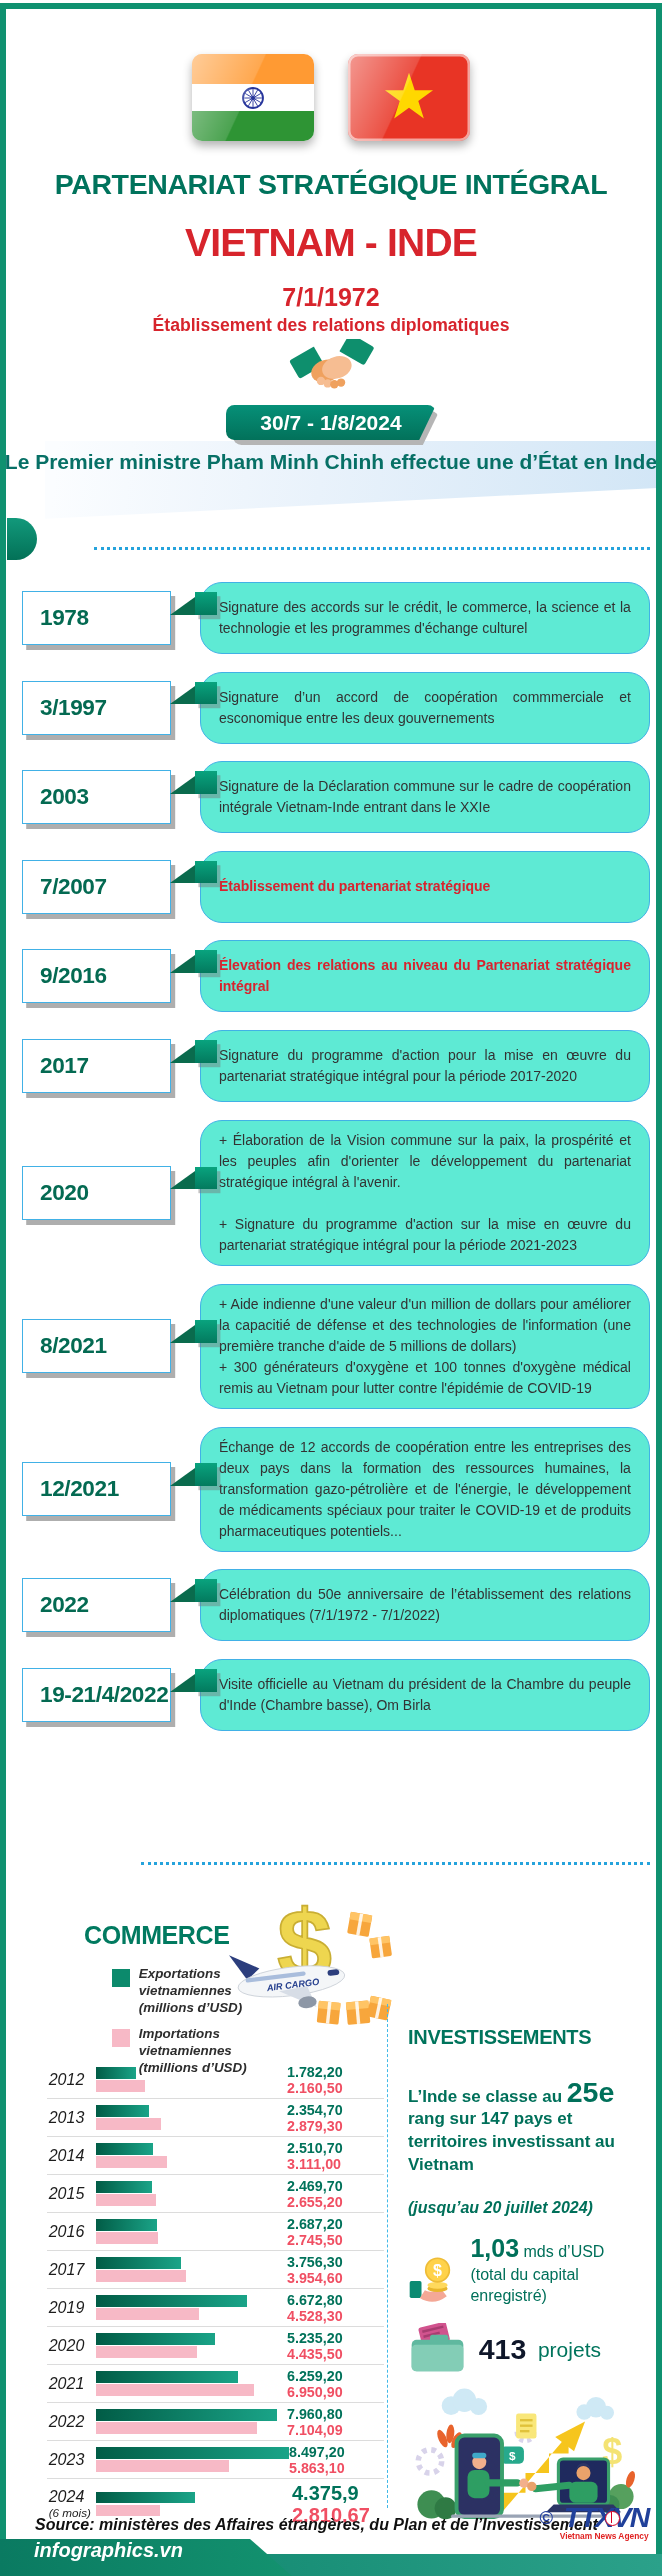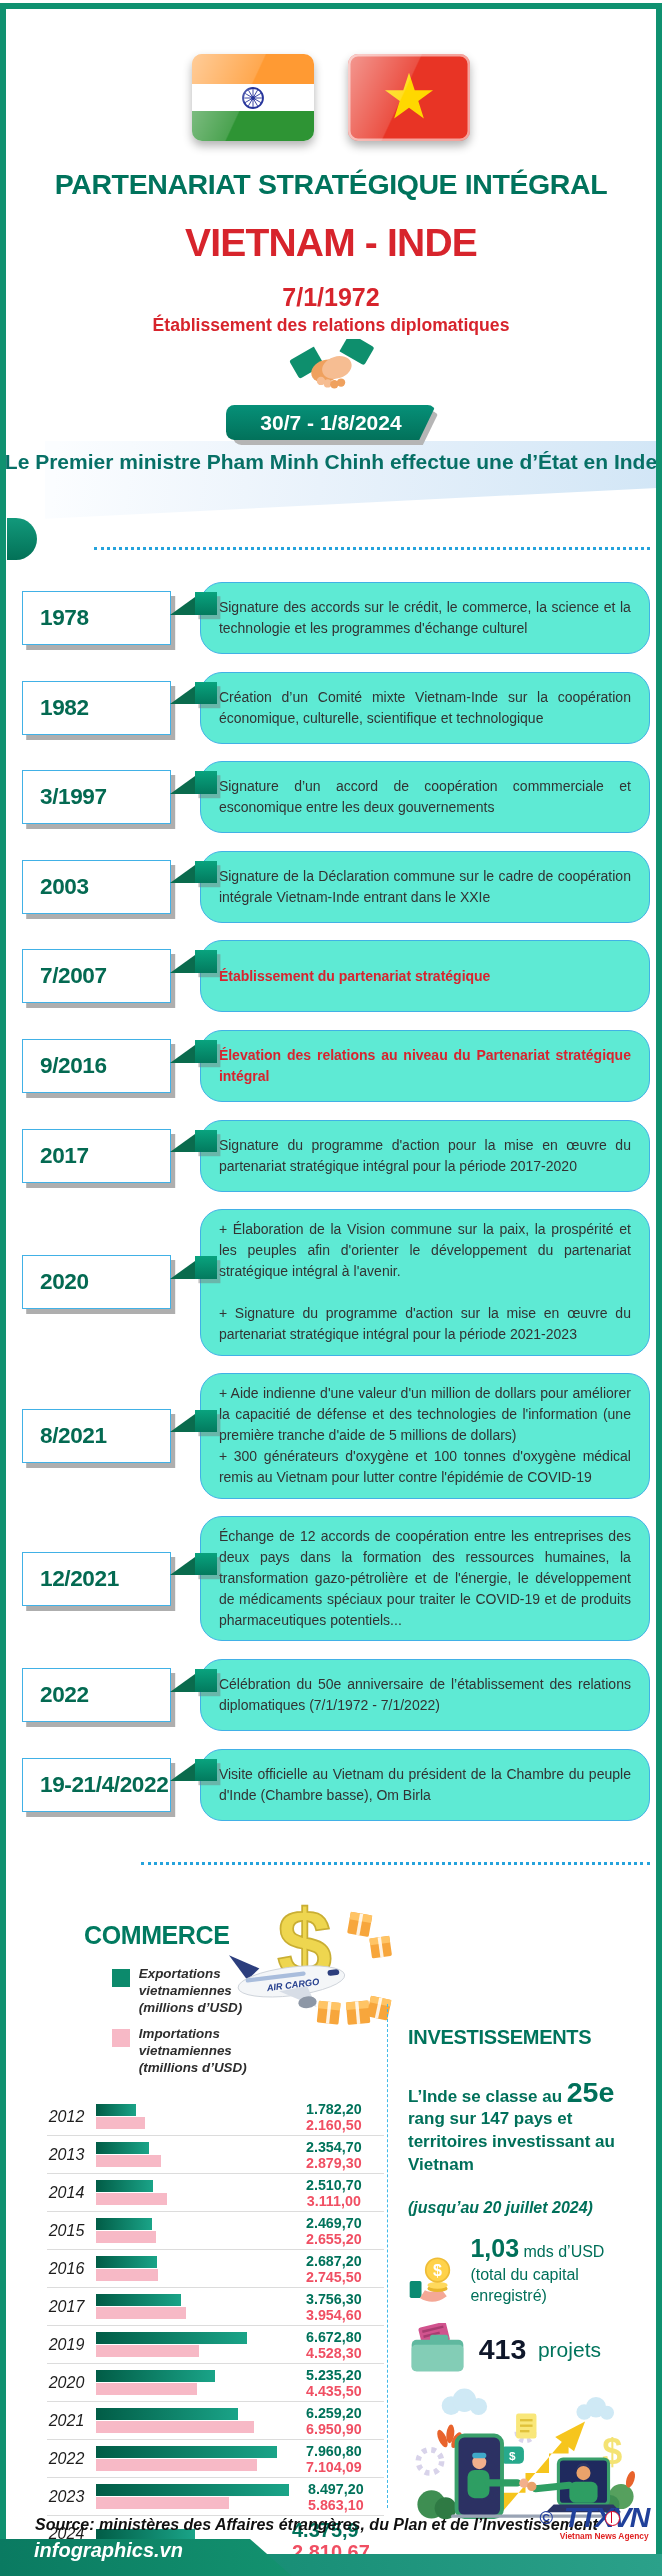--- a/index.html
+++ b/index.html
@@ -67,30 +67,30 @@
   .commerce{position:absolute;top:1897px;left:0;right:0;height:621px;}
   .c-title{position:absolute;left:84px;top:23.5px;font-size:25px;font-weight:bold;color:#017a60;letter-spacing:-0.4px;}
   .legend{position:absolute;left:112px;top:69px;width:143px;}
   .leg{display:flex;gap:8.4px;margin-bottom:10px;}
   .leg .sw{flex:none;width:18.4px;height:18.4px;margin-top:2.5px;}
   .sw.exp{background:#0c8a6c;}
   .sw.imp{background:#f7b9c6;}
   .leg span{font-size:13.4px;font-weight:bold;font-style:italic;color:#2d2d2d;line-height:1.25;}
   .c-illus{position:absolute;left:225px;top:-1.7px;width:172px;height:151px;}
 
-  .c-chart{position:absolute;left:47px;top:164px;width:337px;margin-top:37px;}
+  .c-chart{position:absolute;left:47px;top:164px;width:337px;}
   .crow{display:grid;grid-template-columns:49px 1fr 97px;align-items:center;
         border-bottom:0.8px solid #dcdcdc;padding:2.5px 0;min-height:31px;}
   .crow.last{border-bottom:none;}
   .cyear{font-size:16px;font-style:italic;color:#1d1d1d;line-height:1;padding-left:1.7px;}
   .ynote{display:block;font-size:11.7px;margin-top:2.5px;}
   .cbars .bar{height:11.7px;margin:1.3px 0;}
   .bar.exp{background:linear-gradient(90deg,#015c46,#1aa488);}
   .bar.imp{background:#f7b9c6;}
-  .cvals{text-align:center;font-weight:bold;line-height:1.12;padding-right:3.4px;}
+  .cvals{text-align:left;font-weight:bold;line-height:1.12;padding-right:3.4px;}
   .vexp{color:#00725a;font-size:14.3px;}
   .vimp{color:#f04f63;font-size:14.3px;}
   .crow.last .cvals{text-align:left;padding-left:5px;}
   .crow.last .vexp,.crow.last .vimp{font-size:20px;}
 
   
   .c-invest{position:absolute;left:387px;top:107px;width:267px;bottom:10px;
         border-left:1.7px dashed #41b9e8;padding:22px 6.7px 0 20px;}
   .i-title{font-size:20px;font-weight:bold;color:#00745c;letter-spacing:-0.3px;}
   .i-rank{margin-top:28.5px;font-size:17px;font-weight:bold;color:#00705a;line-height:1.35;}
@@ -199,32 +199,20 @@
       <div class="entry">
         <div class="ybox">
           <span>1978</span>
         </div>
         <div class="conn">
           <span class="tri"></span>
           <span class="sq"></span>
         </div>
         <div class="dbox">
           <p>Signature des accords sur le crédit, le commerce, la science et la technologie et les programmes d'échange culturel</p>
-        </div>
-      </div>
-      <div class="entry">
-        <div class="ybox">
-          <span>1982</span>
-        </div>
-        <div class="conn">
-          <span class="tri"></span>
-          <span class="sq"></span>
-        </div>
-        <div class="dbox">
-          <p>Création d’un Comité mixte Vietnam-Inde sur la coopération économique, culturelle, scientifique et technologique</p>
         </div>
       </div>
       <div class="entry">
         <div class="ybox">
           <span>3/1997</span>
         </div>
         <div class="conn">
           <span class="tri"></span>
           <span class="sq"></span>
         </div>

